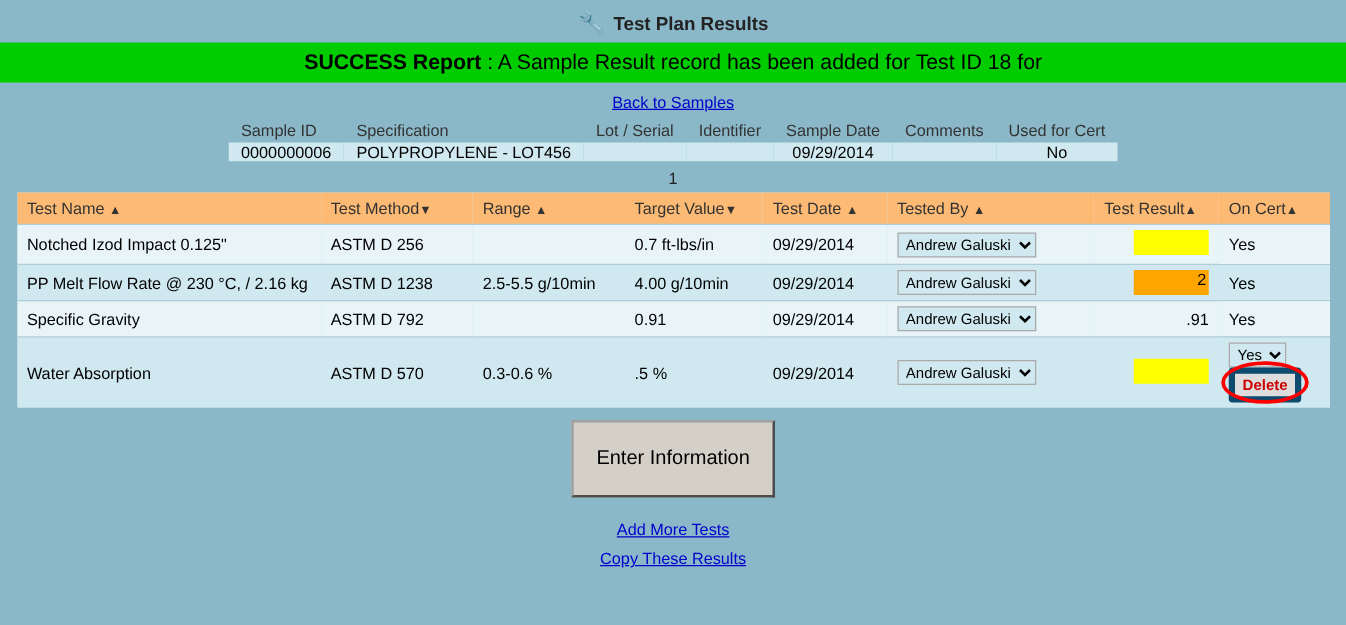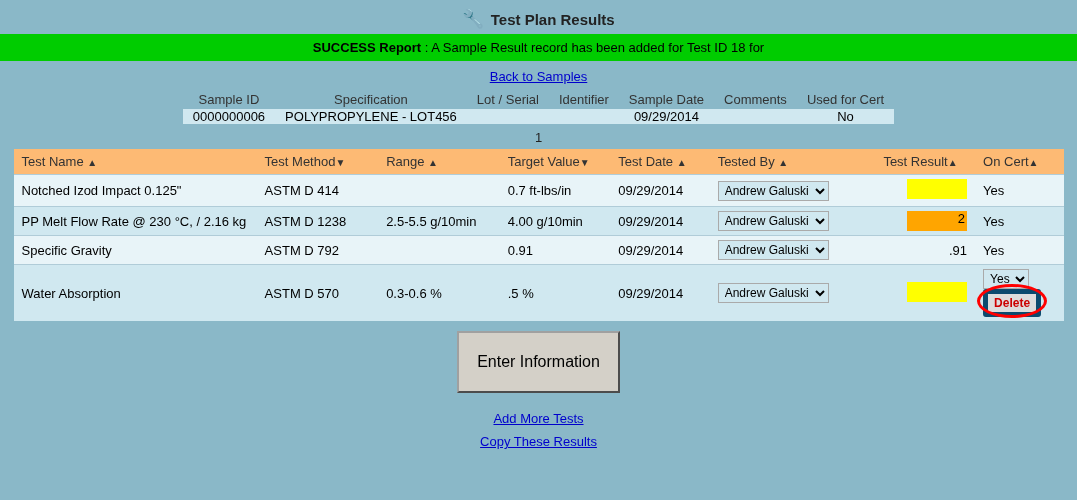--- a/index.html
+++ b/index.html
@@ -33,41 +33,41 @@
       font-size: 15px;
       font-weight: bold;
       color: #222;
     }
     .success-banner {
       width: 100%;
       background-color: #00cc00;
       text-align: center;
       padding: 6px 0;
       color: #000;
-      font-size: 13px;
+      font-size: 17px;
     }
     .success-banner span.bold {
       font-weight: bold;
     }
     .back-link {
       color: #0000cc;
       text-decoration: underline;
       cursor: pointer;
       font-size: 13px;
       margin: 8px 0 6px 0;
     }
     .sample-info-table {
       border-collapse: collapse;
       margin-bottom: 6px;
     }
     .sample-info-table th {
       color: #333;
       font-weight: normal;
       padding: 2px 10px;
-      text-align: center;
+      text-align: left;
       font-size: 13px;
     }
     .sample-info-table td {
       padding: 0 10px;
       text-align: center;
       font-size: 13px;
       background-color: #d0e8f0;
     }
     .section-number {
       text-align: center;
@@ -232,21 +232,21 @@
         <th class="col-target">Target Value<span class="sort-arrow">▼</span></th>
         <th class="col-test-date">Test Date <span class="sort-arrow">▲</span></th>
         <th class="col-tested-by">Tested By <span class="sort-arrow">▲</span></th>
         <th class="col-test-result">Test Result<span class="sort-arrow">▲</span></th>
         <th class="col-on-cert">On Cert<span class="sort-arrow">▲</span></th>
       </tr>
     </thead>
     <tbody id="results-tbody">
     <tr>
           <td>Notched Izod Impact 0.125"</td>
-          <td>ASTM D 414</td>
+          <td>ASTM D 256</td>
           <td></td>
           <td>0.7 ft-lbs/in</td>
           <td>09/29/2014</td>
           <td><select class="tested-by-select"><option>Andrew Galuski</option></select></td>
           <td style="text-align: right;"><span class="yellow-cell"></span></td>
           <td style="position: relative;">Yes</td>
         </tr>
         <tr>
           <td>PP Melt Flow Rate @ 230 °C, / 2.16 kg</td>
           <td>ASTM D 1238</td>

